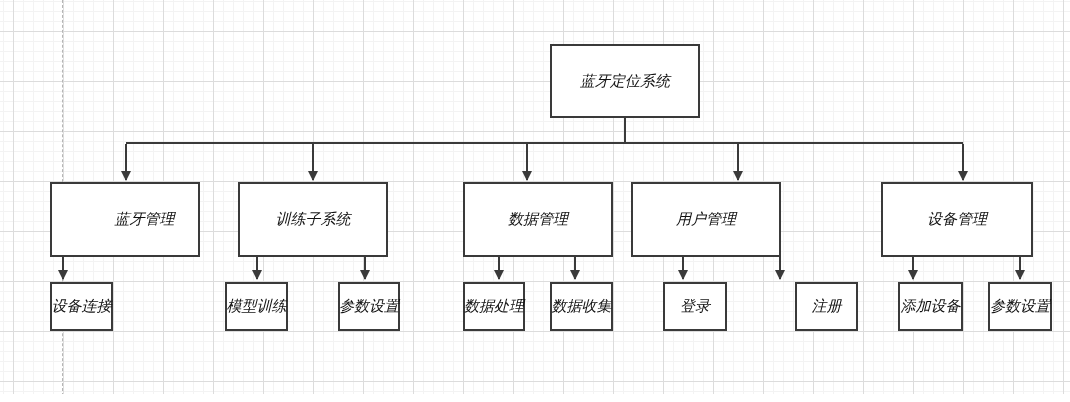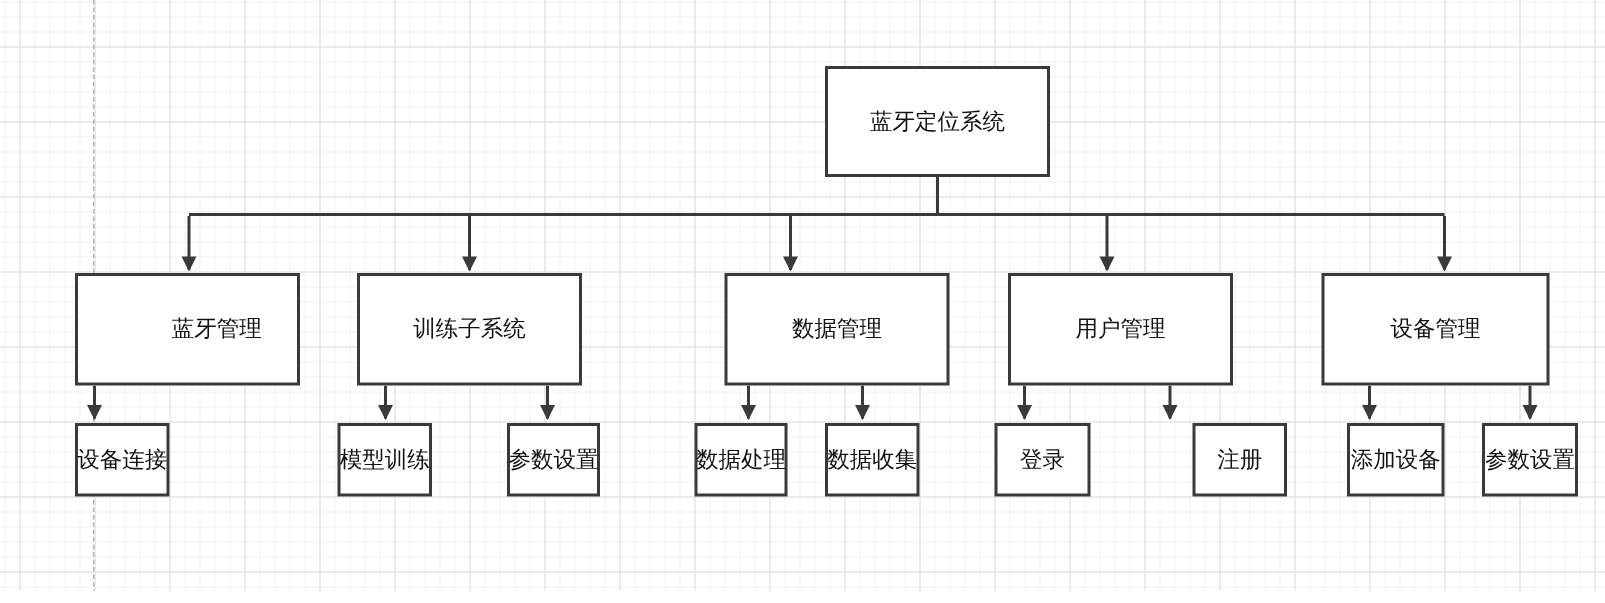--- a/index.html
+++ b/index.html
@@ -9,40 +9,41 @@
     width:1070px;height:394px;
     overflow:hidden;
     background-color:#ffffff;
     background-image:
       linear-gradient(#dcdcdc 1px, transparent 1px),
       linear-gradient(90deg, #dcdcdc 1px, transparent 1px),
       linear-gradient(#f3f3f3 1px, transparent 1px),
       linear-gradient(90deg, #f3f3f3 1px, transparent 1px);
     background-size:50px 50px,50px 50px,10px 10px,10px 10px;
     background-position:13px 31px,13px 31px,3px 1px,3px 1px;
+    font-style:italic;
   }
   .page-guide{
     position:absolute;left:62px;top:0;height:396px;width:0;
     border-left:1px dashed #b5b5b5;
   }
   #edges{position:absolute;left:0;top:0;}
   #edges path{stroke:#3a3a3a;stroke-width:2;fill:none;}
   .node{
     position:absolute;box-sizing:border-box;
     background:#ffffff;border:2px solid #3a3a3a;
     display:flex;align-items:center;justify-content:center;
     font-size:15px;color:#111;cursor:default;
   }
   .node .lbl{white-space:nowrap;}
   
   .root{left:550px;top:44px;width:150px;height:74px;}
   .b0{left:50px;top:182px;width:150px;height:75px;padding-left:39px;}
   .b1{left:238px;top:182px;width:150px;height:75px;text-align:right;}
-  .b2{left:483px;top:182px;width:150px;height:75px;}
-  .b3{left:672px;top:182px;width:150px;height:75px;align-items:center;}
+  .b2{left:463px;top:182px;width:150px;height:75px;}
+  .b3{left:631px;top:182px;width:150px;height:75px;align-items:center;}
   .b4{left:881px;top:182px;width:152px;height:75px;}
   .l0{left:50px;top:282px;width:63px;height:49px;}
   .l1{left:225px;top:282px;width:63px;height:49px;}
   .l2{left:338px;top:282px;width:62px;height:49px;}
   .l3{left:463px;top:282px;width:62px;height:49px;}
   .l4{left:550px;top:282px;width:63px;height:49px;}
   .l5{left:663px;top:282px;width:64px;height:49px;}
   .l6{left:750px;top:282px;width:63px;height:49px;margin-left:45px;}
   .l7{left:898px;top:282px;width:65px;height:49px;}
   .l8{left:988px;top:282px;width:64px;height:49px;}

